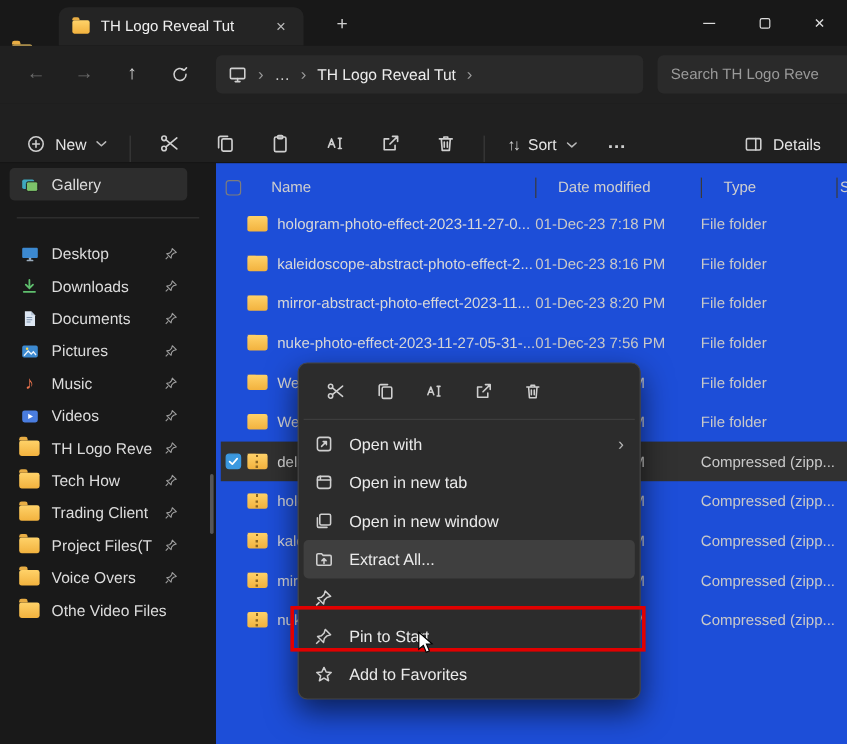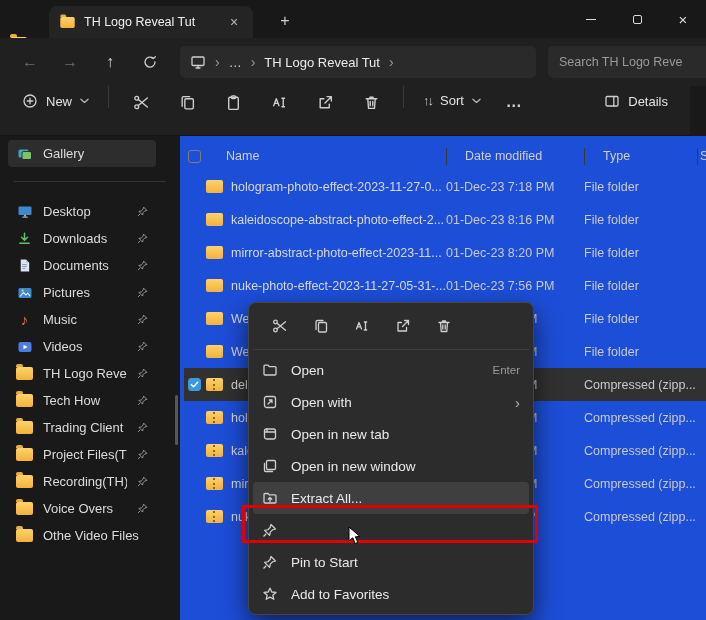--- a/index.html
+++ b/index.html
@@ -23,21 +23,21 @@
   .navbar{position:absolute;top:38px;left:0;right:0;height:48px;background:#202020;display:flex;align-items:center;padding:0 10px}
   .nbtn{width:40px;height:34px;display:flex;align-items:center;justify-content:center;font-size:16px;color:#d4d4d4;border-radius:4px;flex:none}
   .nbtn.dim{color:#6d6d6d}
   .addr{width:356px;height:32px;background:#2a2a2a;border-radius:5px;display:flex;align-items:center;padding:0 10px;gap:9px;margin-left:10px;flex:none}
   .crumb-sep{color:#9a9a9a;font-size:14px}
   .crumb-ellipsis{color:#cfcfcf;font-size:13px}
   .crumb-loc{color:#ececec;font-size:13px;white-space:nowrap}
   .search{flex:1;height:32px;background:#2a2a2a;border-radius:5px;display:flex;align-items:center;padding:0 11px;margin-left:12px;margin-right:-18px;color:#9a9a9a;font-size:12.5px;white-space:nowrap;overflow:hidden}
 
   
-  .toolbar{position:absolute;top:86px;left:0;right:16px;height:50px;background:#202020;display:flex;align-items:flex-start;padding:0 12px;border-bottom:1px solid #151515}
+  .toolbar{position:absolute;top:86px;left:0;right:0;height:50px;background:#202020;display:flex;align-items:flex-end;padding:0 12px;border-bottom:1px solid #151515}
   .tbtn{display:flex;align-items:center;gap:8px;padding:7px 10px;border-radius:4px;color:#e4e4e4;font-size:13px}
   .vsep{width:1px;height:22px;background:#3a3a3a;margin:0 9px;flex:none}
   .ibtn{width:36px;height:32px;display:flex;align-items:center;justify-content:center;border-radius:4px;margin:0 5px;flex:none}
   .updown{font-size:13px;color:#cfcfcf;letter-spacing:-2px}
   .moretxt{font-size:16px;color:#cfcfcf;font-weight:bold}
   .details-btn{margin-left:auto}
 
   
   .sidebar{position:absolute;top:136px;left:0;width:180px;bottom:0;background:#191919;padding-top:4px}
   .side-item{height:27px;display:flex;align-items:center;gap:10px;padding:0 8px;margin:0 24px 0 8px;border-radius:4px;color:#dcdcdc;font-size:13px}
@@ -317,29 +317,20 @@
         </span>
       <span class="slabel">Project Files(TH...</span>
       <svg class="pin pinic" width="11" height="11" viewBox="0 0 12 12">
           <path d="M7.2 1.2 L10.8 4.8 L8.4 5.5 L6.6 7.3 L6.1 9.9 L2.1 5.9 L4.7 5.4 L6.5 3.6 Z M3.4 8.6 L1.2 10.8"></path>
         </svg>
     </div>
     <div class="side-item">
       <span class="sico">
           <span class="fi"></span>
         </span>
-      <span class="slabel">Recording(TH)</span>
-      <svg class="pin pinic" width="11" height="11" viewBox="0 0 12 12">
-          <path d="M7.2 1.2 L10.8 4.8 L8.4 5.5 L6.6 7.3 L6.1 9.9 L2.1 5.9 L4.7 5.4 L6.5 3.6 Z M3.4 8.6 L1.2 10.8"></path>
-        </svg>
-    </div>
-    <div class="side-item">
-      <span class="sico">
-          <span class="fi"></span>
-        </span>
       <span class="slabel">Voice Overs</span>
       <svg class="pin pinic" width="11" height="11" viewBox="0 0 12 12">
           <path d="M7.2 1.2 L10.8 4.8 L8.4 5.5 L6.6 7.3 L6.1 9.9 L2.1 5.9 L4.7 5.4 L6.5 3.6 Z M3.4 8.6 L1.2 10.8"></path>
         </svg>
     </div>
     <div class="side-item">
       <span class="sico">
           <span class="fi"></span>
         </span>
       <span class="slabel">Othe Video Files</span>
@@ -494,29 +485,20 @@
         </span>
       <span class="mbtn">
           <svg class="lic" width="16" height="16" viewBox="0 0 16 16">
             <path d="M3 4.5 H13 M6.5 4.5 V3 H9.5 V4.5 M4.5 4.5 L5.2 13.5 H10.8 L11.5 4.5 M6.8 7 V11 M9.2 7 V11"></path>
           </svg>
         </span>
     </div>
     <div class="citem">
       <span class="mico">
           <svg class="lic" width="16" height="16" viewBox="0 0 16 16">
-            <path d="M2 4.2 a1 1 0 0 1 1 -1 h3 l1.5 1.5 H13 a1 1 0 0 1 1 1 V12 a1 1 0 0 1 -1 1 H3 a1 1 0 0 1 -1 -1 Z"></path>
-          </svg>
-        </span>
-      <span>Open</span>
-      <span class="cright">Enter</span>
-    </div>
-    <div class="citem">
-      <span class="mico">
-          <svg class="lic" width="16" height="16" viewBox="0 0 16 16">
             <rect x="2.5" y="2.5" width="11" height="11" rx="2"></rect>
             <path d="M6 10 L10 6 M10 6 H7.3 M10 6 V8.7"></path>
           </svg>
         </span>
       <span>Open with</span>
       <span class="subchev">›</span>
     </div>
     <div class="citem">
       <span class="mico">
           <svg class="lic" width="16" height="16" viewBox="0 0 16 16">

